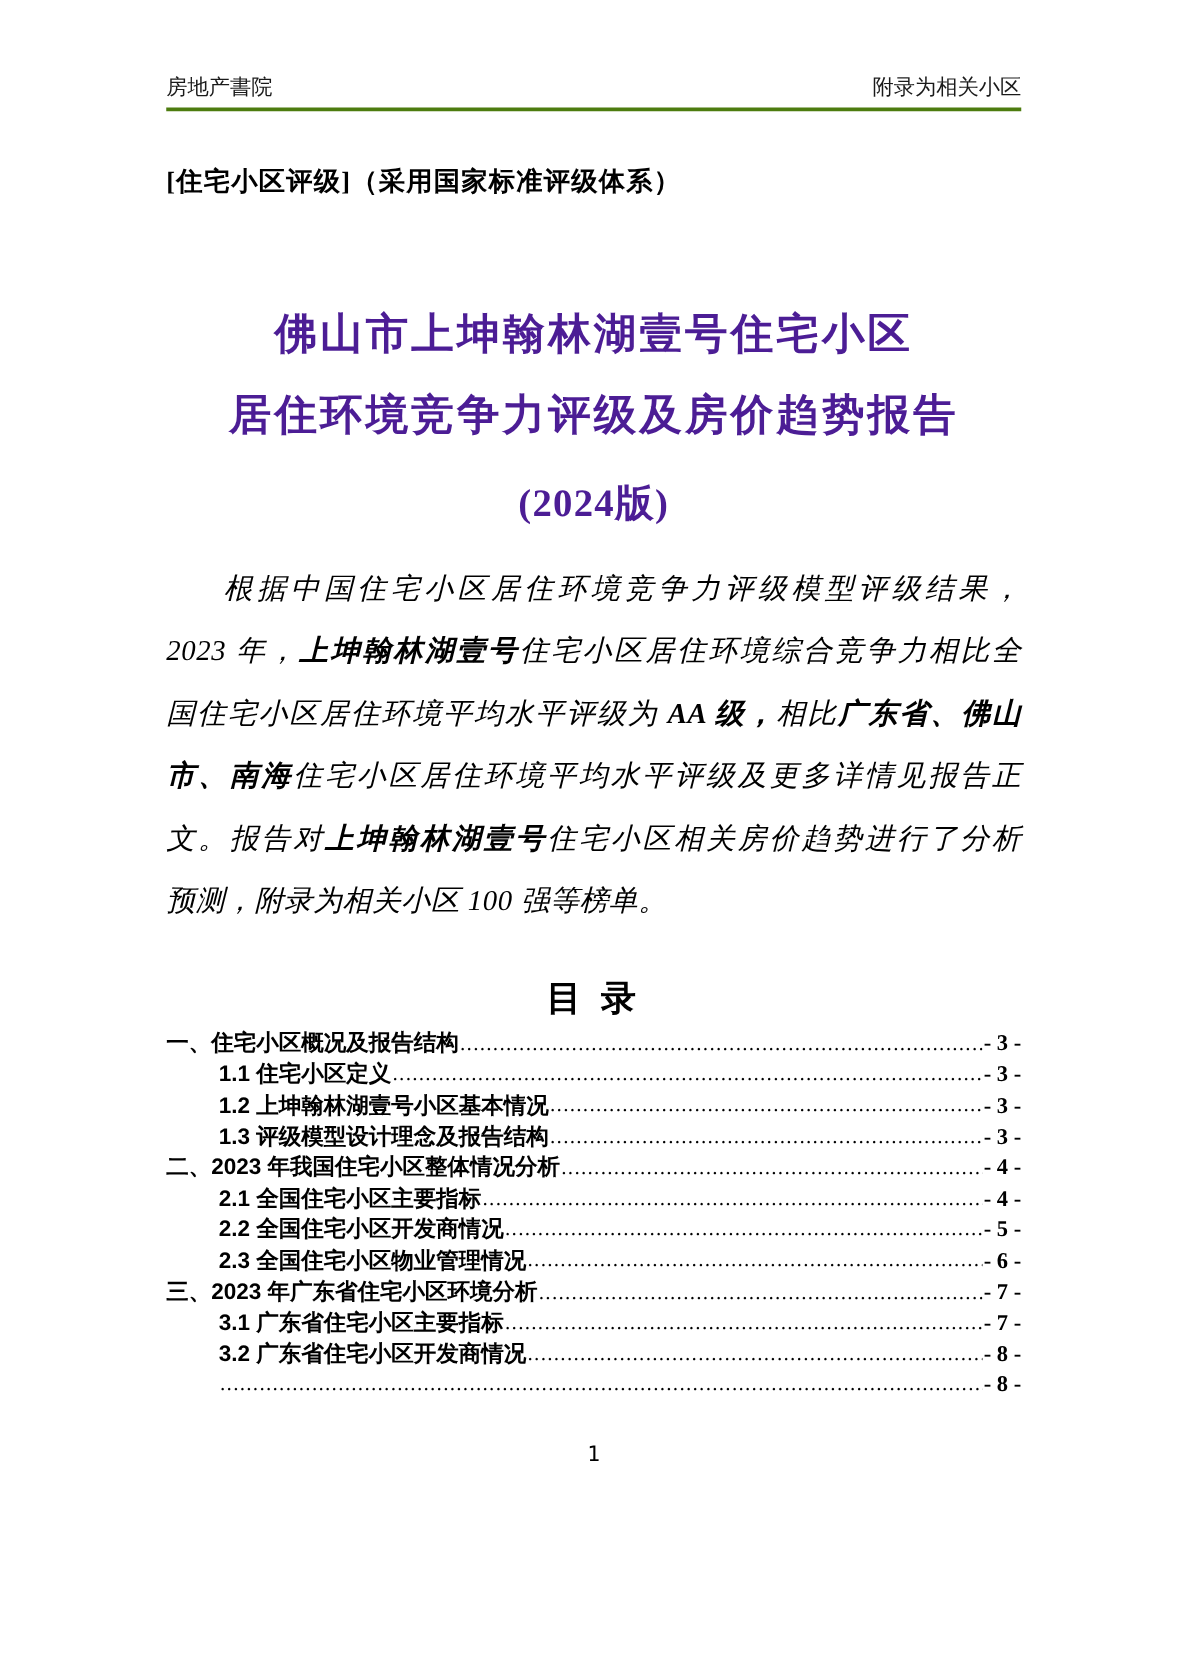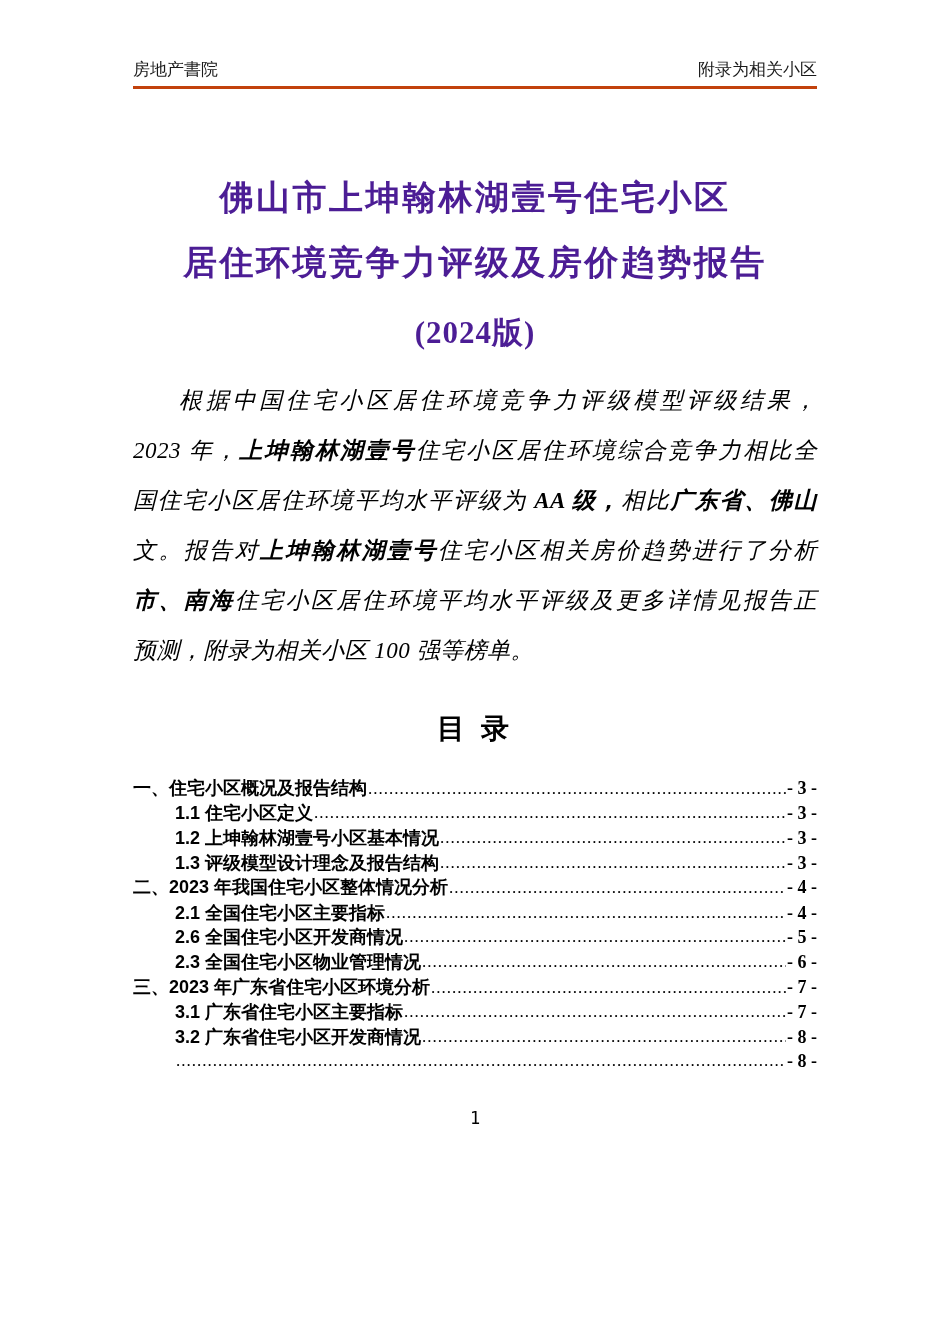--- a/index.html
+++ b/index.html
@@ -8,21 +8,21 @@
     font-family:"Liberation Serif","DejaVu Serif",serif;
     color:#000;
   }
   .page{width:684px;margin:0 auto;padding-top:58px;}
 
   
   .hdr{
     display:flex;justify-content:space-between;align-items:flex-end;
     font-family:"Liberation Sans","DejaVu Sans",sans-serif;
     font-size:17px;color:#1a1a1a;
-    border-bottom:3px solid #c2410c;padding-bottom:5px;
+    border-bottom:3px solid #4d7c0f;padding-bottom:5px;
   }
 
   
   .subtitle{
     margin-top:42px;
     font-size:21px;font-weight:bold;letter-spacing:1px;
   }
 
   
   .titleblock{margin-top:90px;text-align:center;}
@@ -49,21 +49,21 @@
   }
   .bodyline.just{
     white-space:normal;
     text-align:justify;text-align-last:justify;text-justify:inter-character;
   }
   .bodyline.indent{text-indent:2em;}
   .bodyline .b{font-weight:bold;}
 
   
   .toc-list{
-    margin-top:28px;
+    margin-top:4px;
     font-family:"Liberation Sans","DejaVu Sans",sans-serif;
     font-size:18px;font-weight:bold;
   }
   .toc-row{
     display:flex;align-items:baseline;line-height:24.6px;cursor:pointer;
   }
   .toc-row.lvl2{padding-left:42px;align-items:center;}
   .toc-label{white-space:nowrap;}
   .toc-dots{
     flex:1;overflow:hidden;white-space:nowrap;
@@ -85,34 +85,35 @@
 </head>
 <body>
 
 <div class="page">
 
   <div class="hdr">
     <span>房地产書院</span>
     <span>附录为相关小区</span>
   </div>
 
+  <div class="subtitle">[住宅小区评级]（采用国家标准评级体系）</div>
 
   <div class="titleblock" style="color: #4c1d95;">
     <div class="t1">佛山市上坤翰林湖壹号住宅小区</div>
     <div class="t2">居住环境竞争力评级及房价趋势报告</div>
     <div class="t3">(2024版)</div>
   </div>
 
 
   <div class="summary-body">
       <div class="bodyline indent just"><span>根据中国住宅小区居住环境竞争力评级模型评级结果，</span></div>
       <div class="bodyline just"><span>2023 年，</span><span class="b">上坤翰林湖壹号</span><span>住宅小区居住环境综合竞争力相比全</span></div>
       <div class="bodyline just"><span>国住宅小区居住环境平均水平评级为 </span><span class="b">AA 级，</span><span>相比</span><span class="b">广东省、佛山</span></div>
+      <div class="bodyline just"><span class="b">市、南海</span><span>住宅小区居住环境平均水平评级及更多详情见报告正</span></div>
       <div class="bodyline just"><span>文。报告对</span><span class="b">上坤翰林湖壹号</span><span>住宅小区相关房价趋势进行了分析</span></div>
-      <div class="bodyline just"><span class="b">市、南海</span><span>住宅小区居住环境平均水平评级及更多详情见报告正</span></div>
       <div class="bodyline"><span>预测，附录为相关小区 100 强等榜单。</span></div>
     </div>
 
   <div class="sechead toc">目 录</div>
 
   <div class="toc-list">
       <div class="toc-row lvl1">
         <span class="toc-label">一、住宅小区概况及报告结构</span>
         <span class="toc-dots">........................................................................................................................................................................................................</span>
         <span class="toc-page">- 3 -</span>
@@ -136,21 +137,21 @@
         <span class="toc-label">二、2023 年我国住宅小区整体情况分析</span>
         <span class="toc-dots">........................................................................................................................................................................................................</span>
         <span class="toc-page">- 4 -</span>
       </div>
       <div class="toc-row lvl2">
         <span class="toc-label">2.1 全国住宅小区主要指标</span>
         <span class="toc-dots">........................................................................................................................................................................................................</span>
         <span class="toc-page">- 4 -</span>
       </div>
       <div class="toc-row lvl2">
-        <span class="toc-label">2.6 全国住宅小区开发商情况</span>
+        <span class="toc-label">2.2 全国住宅小区开发商情况</span>
         <span class="toc-dots">........................................................................................................................................................................................................</span>
         <span class="toc-page">- 5 -</span>
       </div>
       <div class="toc-row lvl2">
         <span class="toc-label">2.3 全国住宅小区物业管理情况</span>
         <span class="toc-dots">........................................................................................................................................................................................................</span>
         <span class="toc-page">- 6 -</span>
       </div>
       <div class="toc-row lvl1">
         <span class="toc-label">三、2023 年广东省住宅小区环境分析</span>

